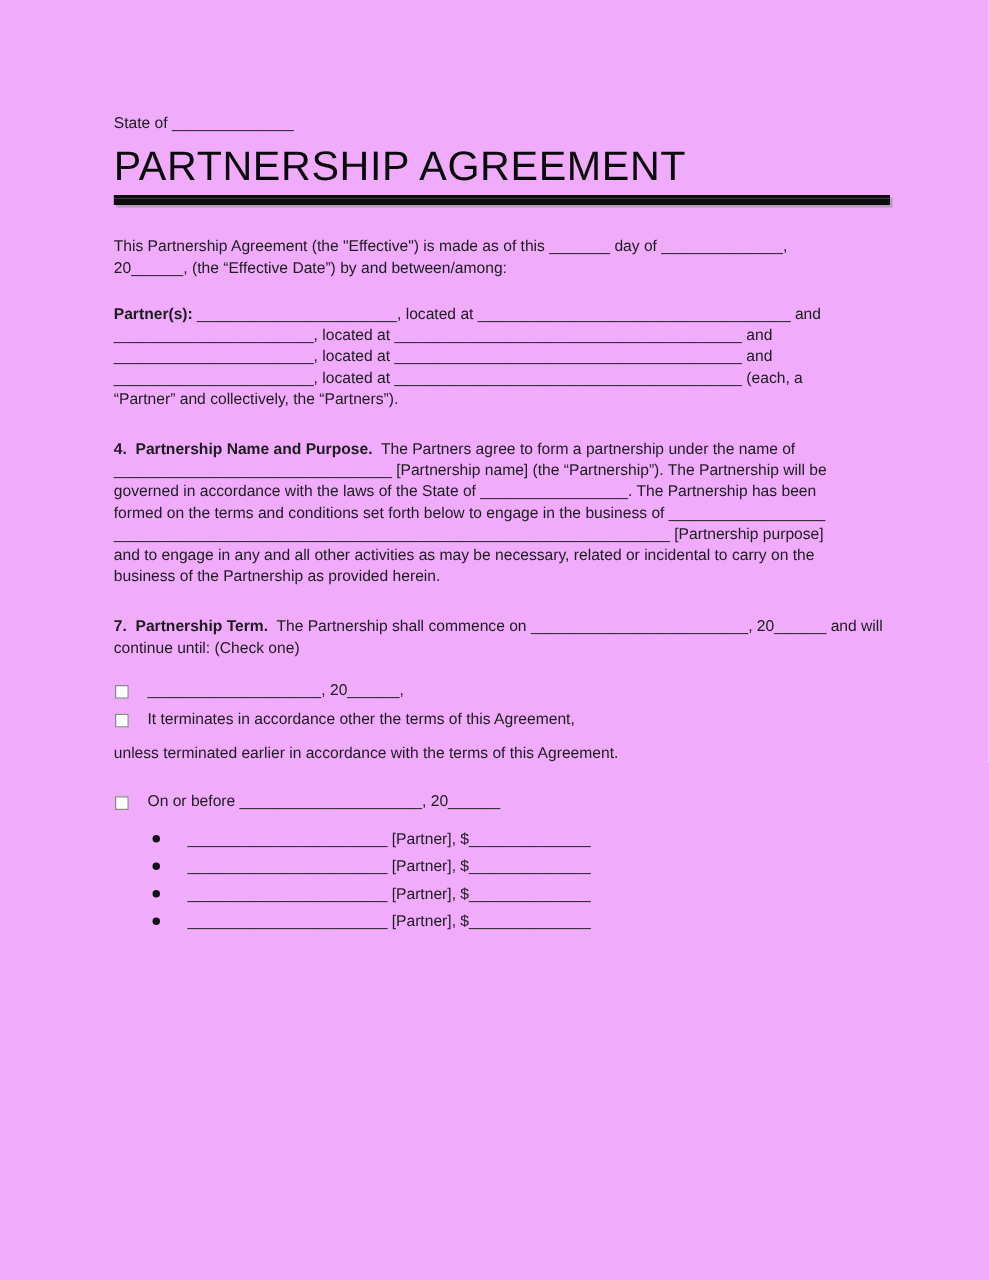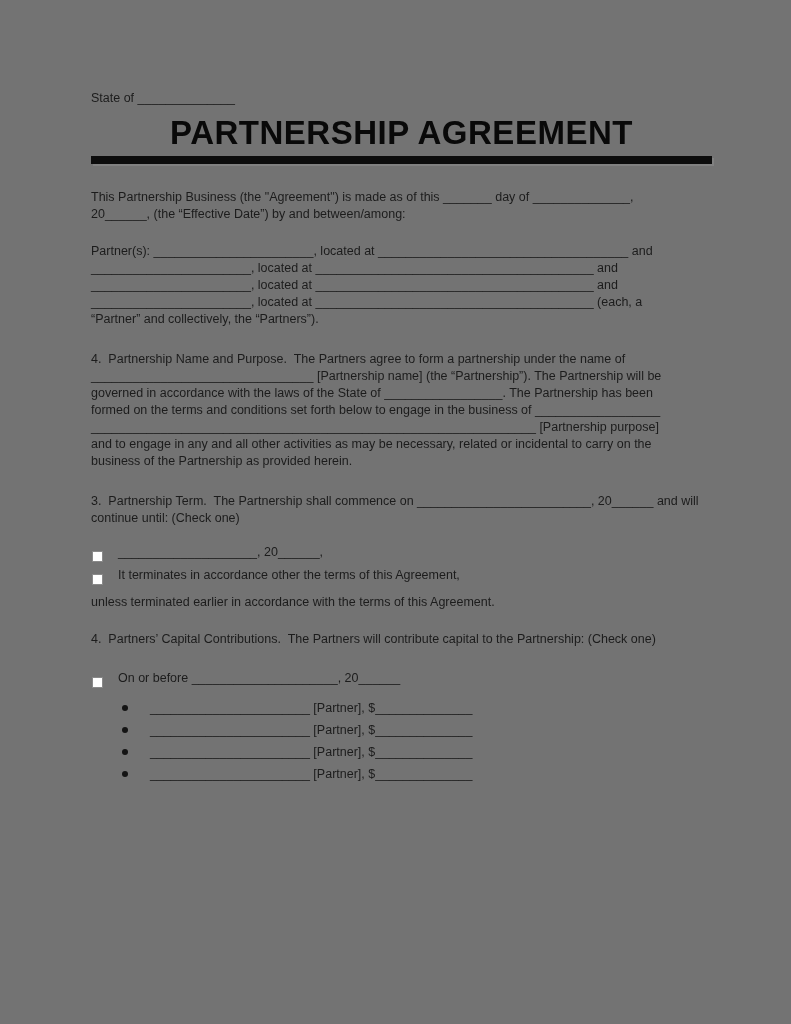--- a/index.html
+++ b/index.html
@@ -10,56 +10,56 @@
     font-family: "Liberation Sans", "DejaVu Sans", sans-serif;
     font-size: 12.5px;
     line-height: 17px;
     color: #1c1c1c;
     overflow: hidden;
   }
   .page {
     width: 791px;
     height: 1024px;
     padding: 90px 79px 40px 91px;
-    background: #737373;
+    background: #f0abfc;
   }
   .content { width: 621px; }
 
   .state-line { margin-bottom: 8px; white-space: pre; }
   .state-line .blank { letter-spacing: 0; }
 
   .title {
     font-size: 33px;
     line-height: 36px;
-    font-weight: 700;
-    text-align: center;
+    font-weight: 400;
+    text-align: left;
     color: #090909;
     letter-spacing: 0.5px;
     margin-bottom: 5px;
   }
   .title-rule {
     height: 2px;
     background: #ffffff;
     border-top: 3px solid #0d0d0d;
     border-bottom: 5px solid #0d0d0d;
     box-shadow: 2px 2px 0 rgba(140,140,140,0.55);
     margin-bottom: 25px;
   }
 
   .para { white-space: pre-wrap; margin-bottom: 17px; }
-  .para b { font-weight: 400; }
+  .para b { font-weight: 700; }
   .mb-lg { margin-bottom: 23px; }
   .mb-md { margin-bottom: 20px; }
   .mb-sm { margin-bottom: 15px; }
   .nowrap { white-space: pre; }
 
   .check-group { margin-bottom: 9px; }
   .check-row {
     display: flex;
-    align-items: flex-end;
+    align-items: center;
     line-height: 20px;
     margin-bottom: 3px;
   }
   .checkbox {
     flex: 0 0 auto;
     width: 11px;
     height: 11px;
     border: 1.4px solid #898989;
     background: #ffffff;
     margin: 3px 15px 0 1px;
@@ -89,55 +89,54 @@
 <body>
 
 <div class="page">
   <div class="content">
 
     <div class="state-line"><span>State of </span><span class="blank">______________</span></div>
 
     <h1 class="title">PARTNERSHIP AGREEMENT</h1>
     <div class="title-rule"></div>
 
-    <p class="para mb-md">This Partnership Business (the "Agreement") is made as of this _______ day of ______________,
+    <p class="para mb-md">This Partnership Agreement (the "Effective") is made as of this _______ day of ______________,
 20______, (the “Effective Date”) by and between/among:</p>
 
     <p class="para mb-lg"><b>Partner(s): </b><span>_______________________, located at ____________________________________ and
 _______________________, located at ________________________________________ and
 _______________________, located at ________________________________________ and
 _______________________, located at ________________________________________ (each, a
 “Partner” and collectively, the “Partners”).</span></p>
 
     <p class="para mb-lg"><b>4.  Partnership Name and Purpose.</b><span>  The Partners agree to form a partnership under the name of
 ________________________________ [Partnership name] (the “Partnership”). The Partnership will be
 governed in accordance with the laws of the State of _________________. The Partnership has been
 formed on the terms and conditions set forth below to engage in the business of __________________
 ________________________________________________________________ [Partnership purpose]
 and to engage in any and all other activities as may be necessary, related or incidental to carry on the
 business of the Partnership as provided herein.</span></p>
 
 
-    <p class="para mb-sm"><b>3.  Partnership Term.</b><span>  The Partnership shall commence on _________________________, 20______ and will
+    <p class="para mb-sm"><b>7.  Partnership Term.</b><span>  The Partnership shall commence on _________________________, 20______ and will
 continue until: (Check one)</span></p>
 
     <div class="check-group">
       <div class="check-row">
         <span class="checkbox"></span>
         <span class="check-label">____________________, 20______,</span>
       </div>
       <div class="check-row">
         <span class="checkbox"></span>
         <span class="check-label">It terminates in accordance other the terms of this Agreement,</span>
       </div>
     </div>
 
     <p class="para closing-line mb-lg">unless terminated earlier in accordance with the terms of this Agreement.</p>
 
-    <p class="para nowrap mb-md"><b>4.  Partners’ Capital Contributions.</b><span>  The Partners will contribute capital to the Partnership: (Check one)</span></p>
 
     <div class="check-group">
       <div class="check-row">
         <span class="checkbox"></span>
         <span class="check-label">On or before _____________________, 20______</span>
       </div>
     </div>
 
 
     <div class="bullet-list">

